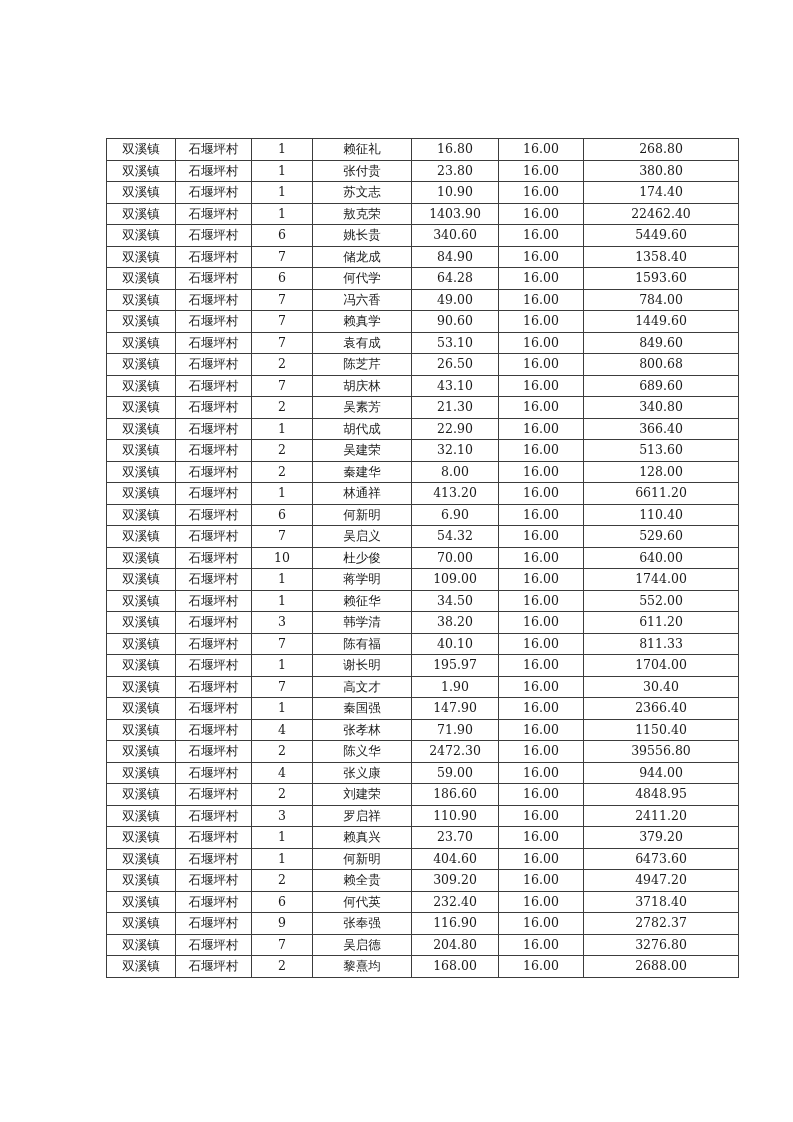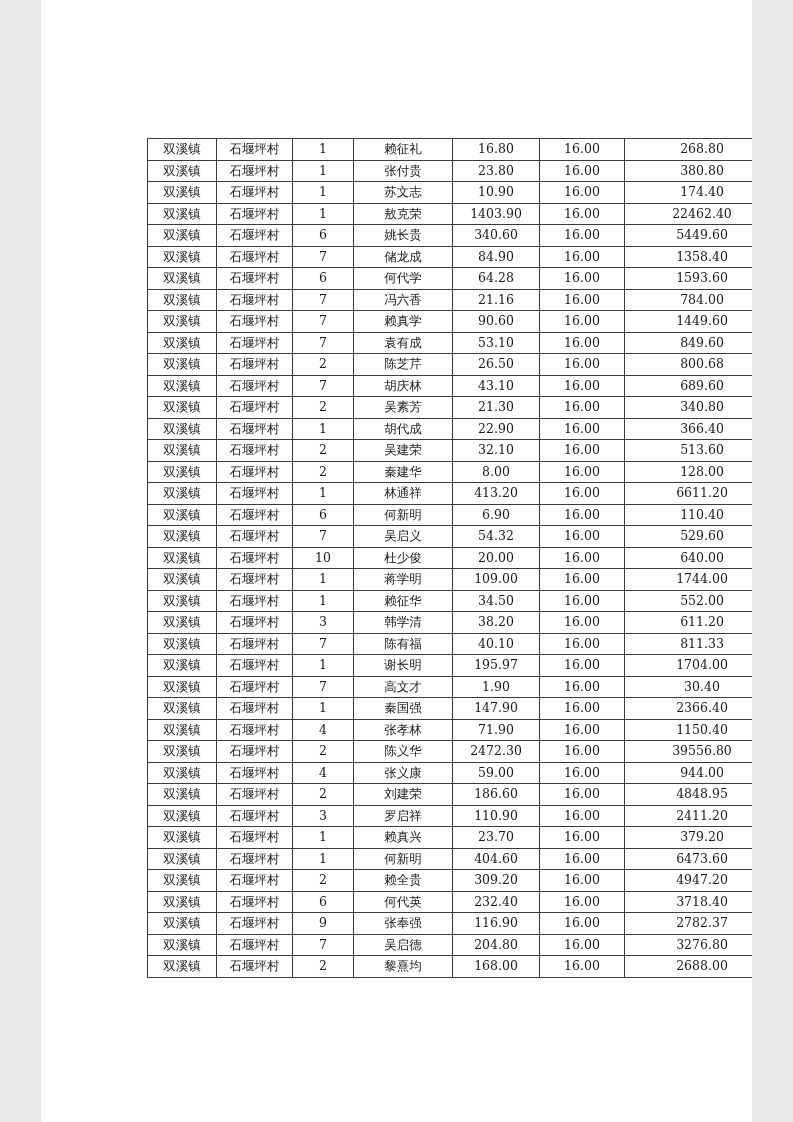--- a/index.html
+++ b/index.html
@@ -2,21 +2,21 @@
 <html><head>
 <meta charset="utf-8">
 <style>
   * { margin: 0; padding: 0; box-sizing: border-box; }
   html, body {
     background: #e8e8e8;
     font-family: "DejaVu Serif", "Liberation Serif", serif;
   }
   .page {
     position: relative;
-    width: 711px;
+    width: 793px;
     height: 1122px;
     background: #ffffff;
     margin: 0 auto;
     overflow: hidden;
   }
   table.data-table {
     position: absolute;
     left: 106px;
     top: 138px;
     width: 632px;
@@ -120,21 +120,21 @@
           <td>何代学</td>
           <td>64.28</td>
           <td>16.00</td>
           <td>1593.60</td>
         </tr>
         <tr>
           <td>双溪镇</td>
           <td>石堰坪村</td>
           <td>7</td>
           <td>冯六香</td>
-          <td>21.16</td>
+          <td>49.00</td>
           <td>16.00</td>
           <td>784.00</td>
         </tr>
         <tr>
           <td>双溪镇</td>
           <td>石堰坪村</td>
           <td>7</td>
           <td>赖真学</td>
           <td>90.60</td>
           <td>16.00</td>
@@ -228,21 +228,21 @@
           <td>吴启义</td>
           <td>54.32</td>
           <td>16.00</td>
           <td>529.60</td>
         </tr>
         <tr>
           <td>双溪镇</td>
           <td>石堰坪村</td>
           <td>10</td>
           <td>杜少俊</td>
-          <td>20.00</td>
+          <td>70.00</td>
           <td>16.00</td>
           <td>640.00</td>
         </tr>
         <tr>
           <td>双溪镇</td>
           <td>石堰坪村</td>
           <td>1</td>
           <td>蒋学明</td>
           <td>109.00</td>
           <td>16.00</td>

